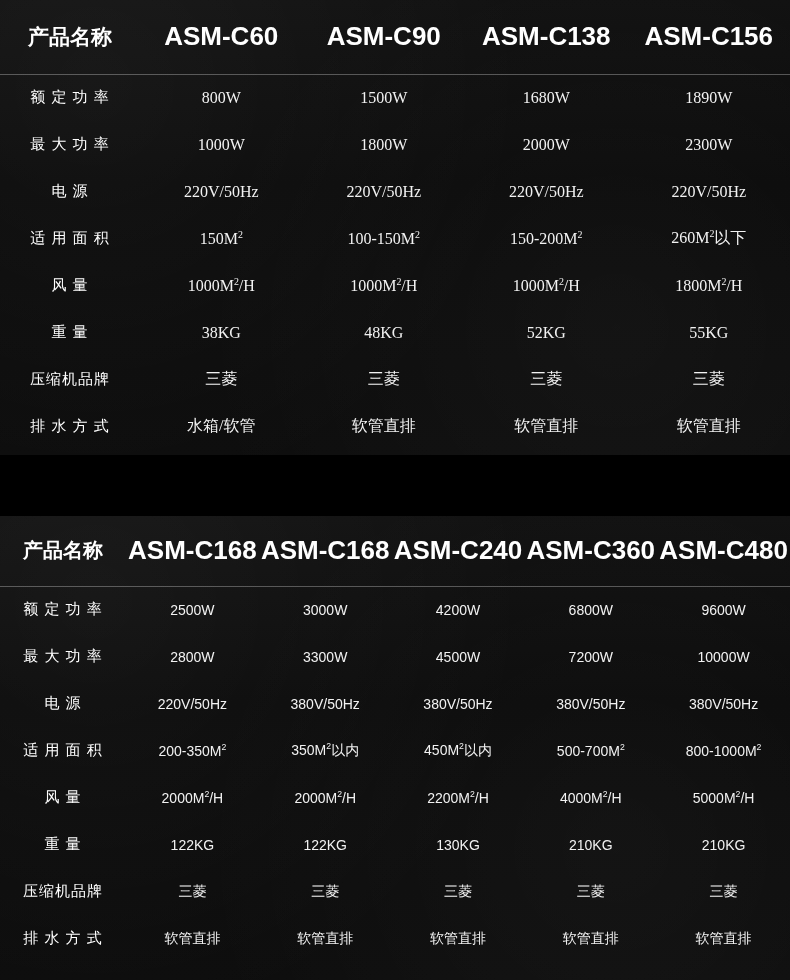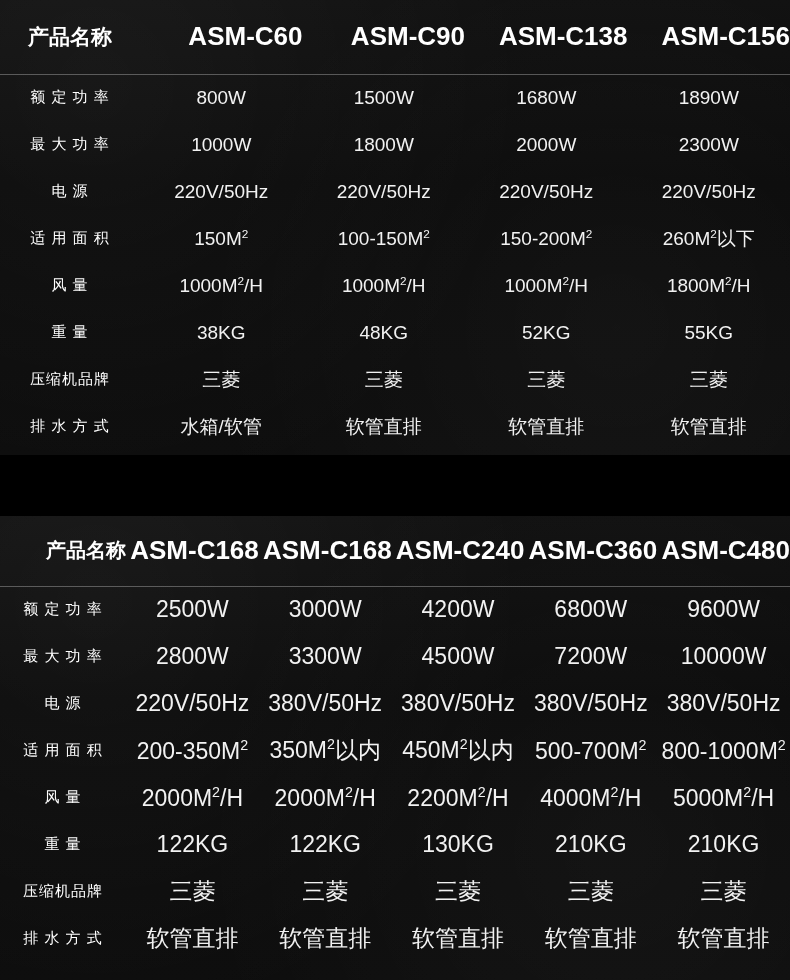--- a/index.html
+++ b/index.html
@@ -40,21 +40,21 @@
     height: 61px;
     background: #000000;
   }
   table {
     width: 790px;
     border-collapse: collapse;
     table-layout: fixed;
   }
   .hdr-row th {
     font-weight: bold;
-    text-align: right;
+    text-align: center;
     color: #ffffff;
     padding: 0;
     white-space: nowrap;
   }
   td {
     text-align: center;
     color: #f2f2f2;
     padding: 0;
     white-space: nowrap;
   }
@@ -69,33 +69,33 @@
   #table-1 .hdr-row { height: 74px; }
   #table-1 .hdr-row th.rowlabel {
     font-size: 21px;
     width: 140px;
     letter-spacing: 0px;
     text-align: center;
   }
   #table-1 .hdr-row th.model { font-size: 26px; }
   #table-1 tbody tr { height: 47px; }
   #table-1 tbody td.rowlabel { font-size: 15px; width: 140px; }
-  #table-1 tbody td.val { font-size: 19px; }
+  #table-1 tbody td.val { font-size: 16px; font-family: Liberation Serif, serif; }
 
   
   #table-2 .hdr-row { height: 70px; }
   #table-2 .hdr-row th.rowlabel {
     font-size: 20px;
     width: 126px;
     letter-spacing: 0px;
   }
   #table-2 .hdr-row th.model { font-size: 26px; }
   #table-2 tbody tr { height: 47px; }
   #table-2 tbody td.rowlabel { font-size: 15px; width: 126px; }
-  #table-2 tbody td.val { font-size: 23px; }
+  #table-2 tbody td.val { font-size: 14px; }
 
   sup { font-size: 0.62em; vertical-align: super; }
 </style>
 </head>
 <body>
 
 <div class="page">
 
   <div class="table-block" id="block-1">
     <table id="table-1">

